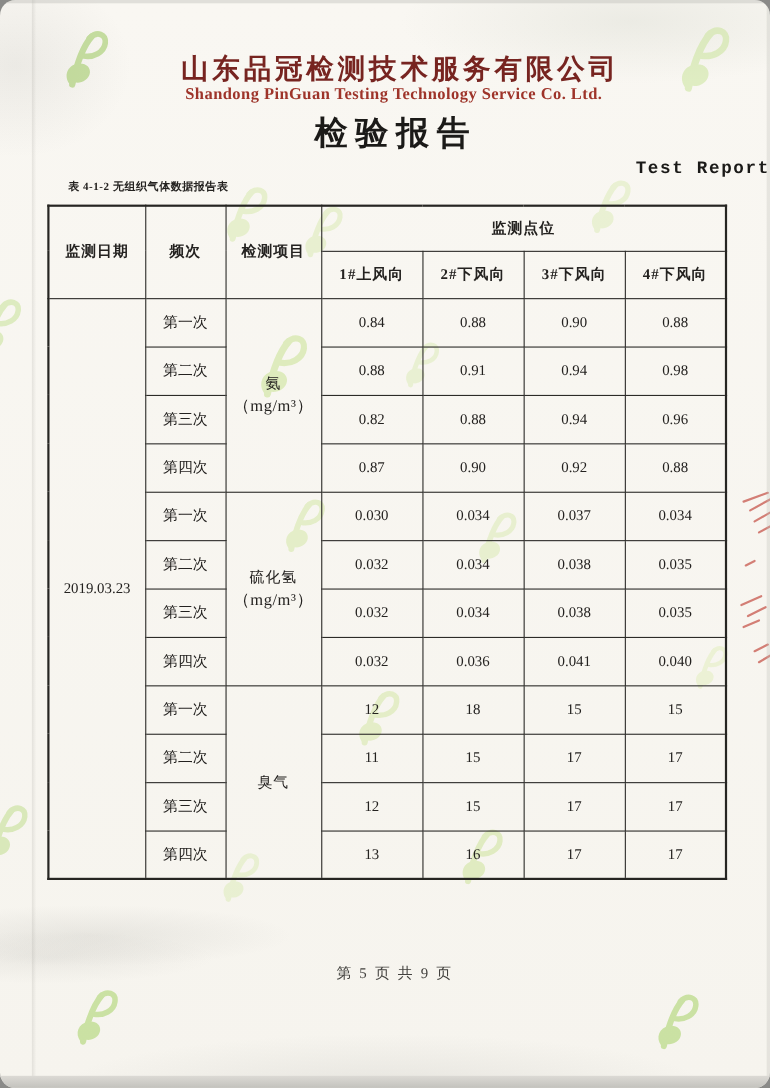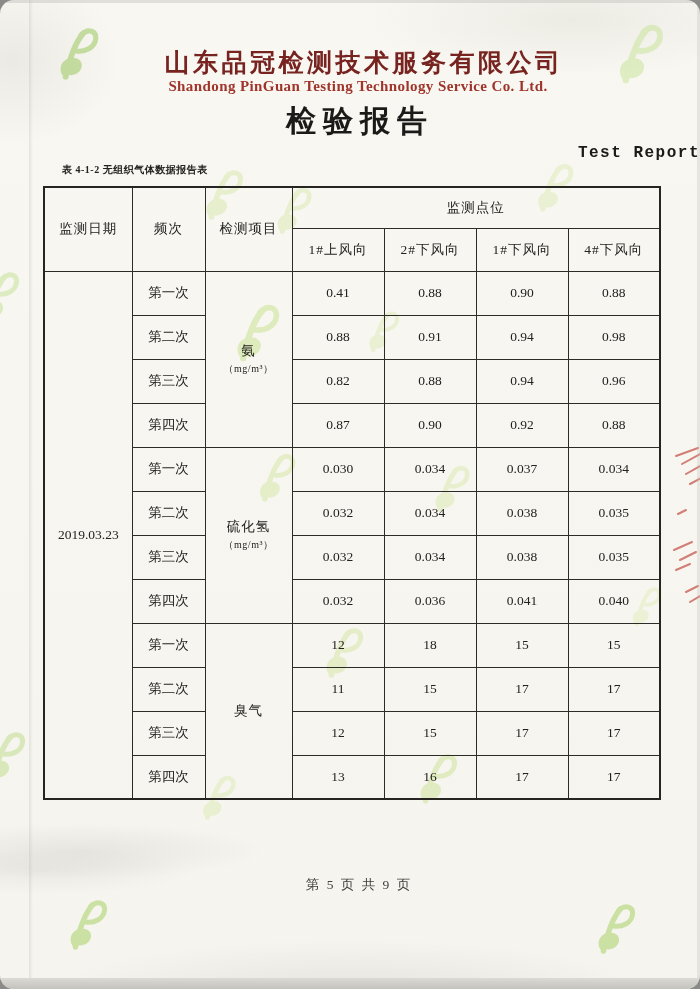--- a/index.html
+++ b/index.html
@@ -34,22 +34,22 @@
     position:absolute; left:43px; top:186px;
     border-collapse:collapse; table-layout:fixed; width:616px;
     border:2.5px solid #262522;
   }
   table.report td {
     border:1.5px solid #2c2b28;
     text-align:center; vertical-align:middle;
     font-size:13.5px; padding:0; overflow:hidden;
   }
   tr.hrow1 { height:41px; } tr.hrow2 { height:43px; } tr.drow { height:44px; }
-  .head  { font-weight:400; letter-spacing:1px;margin-top:35px; }
-  .unit  { font-size:10px; margin-top:2px; letter-spacing:0.5px; }
+  .head  { font-weight:700; letter-spacing:1px;margin-top:35px; }
+  .unit  { font-size:15px; margin-top:2px; letter-spacing:0.5px; }
   .item-name { letter-spacing:1px; }
 
   .footer { position:absolute; left:0; top:876px; width:700px; text-align:center;
     font-size:13.5px; font-weight:400; letter-spacing:2px; color:#42413e; padding-left:18px; box-sizing:border-box; }
 
   .wm { position:absolute; pointer-events:none; }
   .stamp { position:absolute; right:-2px; top:440px; opacity:0.8; }
 </style>
 </head>
 <body>
@@ -152,32 +152,32 @@
     <tbody>
       <tr class="hrow1">
         <td rowspan="2" class="head">监测日期</td>
         <td rowspan="2" class="head">频次</td>
         <td rowspan="2" class="head">检测项目</td>
         <td colspan="4" class="head">监测点位</td>
       </tr>
       <tr class="hrow2">
         <td class="head">1#上风向</td>
         <td class="head">2#下风向</td>
-        <td class="head">1#下风向</td>
+        <td class="head">3#下风向</td>
         <td class="head">4#下风向</td>
       </tr>
 
       <tr class="drow">
         <td rowspan="12">2019.03.23</td>
         <td>第一次</td>
         <td rowspan="4">
           <div class="item-name">氨</div>
           <div class="unit">（mg/m³）</div>
         </td>
-        <td>0.41</td>
+        <td>0.84</td>
         <td>0.88</td>
         <td>0.90</td>
         <td>0.88</td>
       </tr>
       <tr class="drow">
         <td>第二次</td>
         <td>0.88</td>
         <td>0.91</td>
         <td>0.94</td>
         <td>0.98</td>

